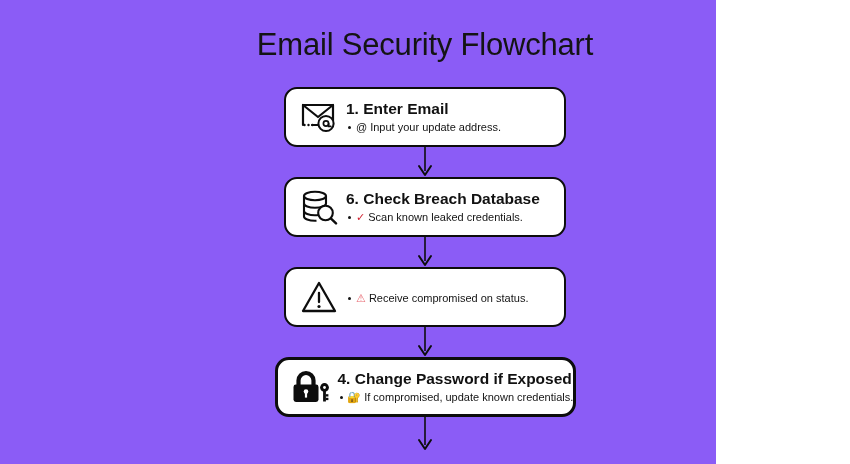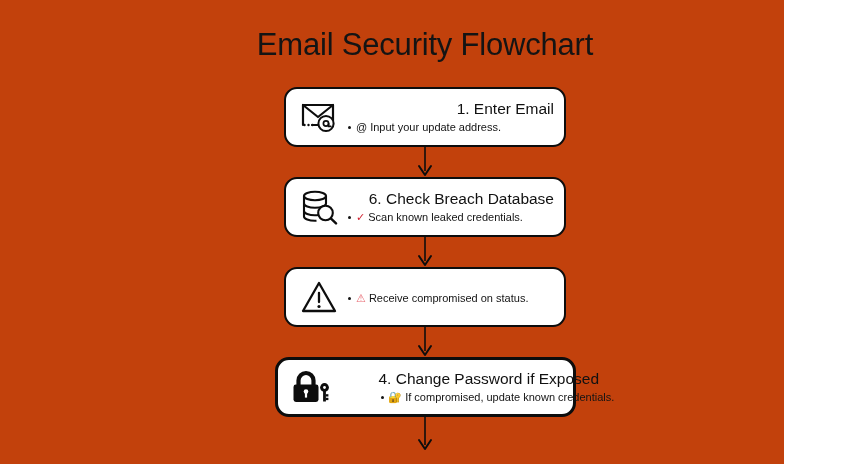--- a/index.html
+++ b/index.html
@@ -11,23 +11,23 @@
     width: 850px;
     height: 464px;
     overflow: hidden;
     font-family: "Liberation Sans", sans-serif;
     color: #111111;
     position: relative;
   }
 
   #canvas {
     position: relative;
-    width: 784px;
+    width: 716px;
     height: 464px;
-    background: #c2410c;
+    background: #8b5cf6;
   }
 
   
   .title {
     position: absolute;
     top: 26px;
     left: 0;
     width: 850px;
     text-align: center;
     font-size: 31px;
@@ -58,21 +58,20 @@
     border: 2px solid #0d0d0d;
     border-radius: 13px;
     width: 282px;
     height: 60px;
     padding: 0 10px 0 10px;
   }
   .step.emphasis {
     width: 301px;
     border-width: 3px;
     border-radius: 14px;
-    gap: 41px;
   }
 
   .step-icon {
     flex: 0 0 auto;
     width: 46px;
     height: 44px;
     display: flex;
     align-items: center;
     justify-content: center;
     margin-right: 4px;
@@ -82,25 +81,24 @@
   .step-text {
     flex: 1 1 auto;
     min-width: 0;
     display: flex;
     flex-direction: column;
     justify-content: center;
   }
 
   .step-title {
     font-size: 15.5px;
-    font-weight: 400;
+    font-weight: 700;
     color: #111111;
     line-height: 19px;
     white-space: nowrap;
-    text-align: right;
   }
   .step.emphasis .step-title { font-size: 15.5px; }
 
   .step-detail {
     font-size: 11px;
     line-height: 15px;
     color: #141414;
     white-space: nowrap;
     display: flex;
     align-items: center;

